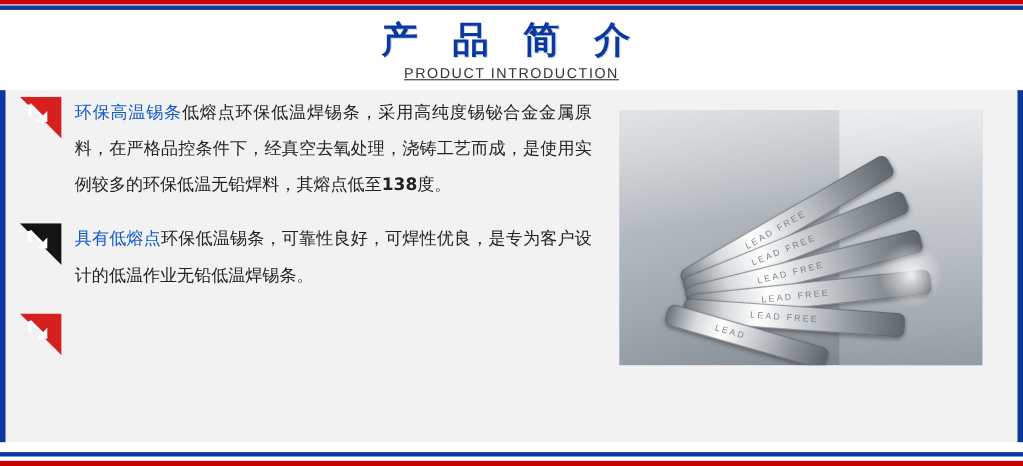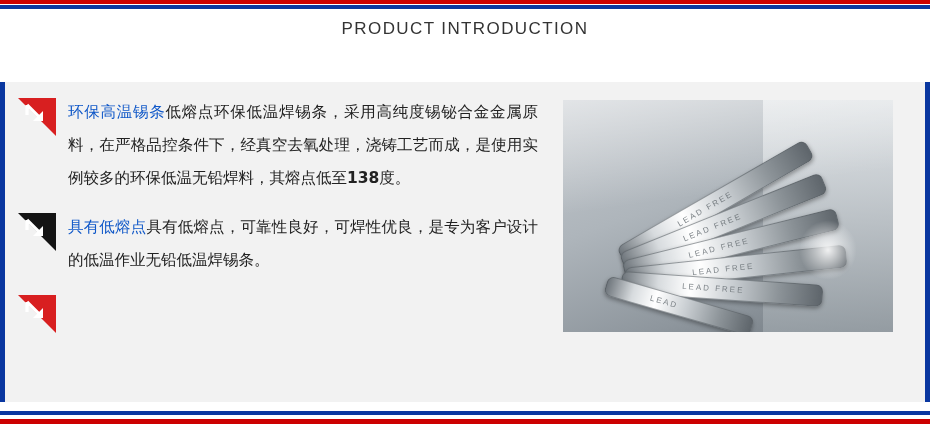--- a/index.html
+++ b/index.html
@@ -66,24 +66,25 @@
     font-family: "DejaVu Sans", "Liberation Sans", sans-serif;
     font-size: 33px;
     font-weight: bold;
     color: #0a37a0;
     letter-spacing: 10px;
     line-height: 40px;
     text-shadow: 1px 1px 0 #c9d4ea;
   }
   .title-en {
     font-family: "Liberation Sans", sans-serif;
-    font-size: 17px;
+    font-size: 13px;
     color: #333333;
     letter-spacing: 1.4px;
     margin-top: 3px;
+    text-decoration: underline;
   }
   
   .content {
     position: absolute;
     top: 82px;
     left: 0;
     width: 930px;
     height: 320px;
     background: #f2f2f2;
   }
@@ -98,21 +99,21 @@
   .blue-edge-right {
     position: absolute;
     top: 0;
     right: 0;
     width: 5px;
     height: 320px;
     background: #0a37a0;
   }
   .text-col {
     position: absolute;
-    top: 14px;
+    top: 4px;
     left: 18px;
     width: 520px;
   }
   .para {
     position: relative;
     margin-bottom: 16px;
     padding-left: 50px;
     min-height: 40px;
   }
   .marker {
@@ -202,20 +203,21 @@
 </style>
 </head>
 <body>
 
 <div class="page">
 
   <div class="top-red-bar"></div>
   <div class="top-blue-bar"></div>
 
   <div class="header">
+    <div class="title-cn">产 品 简 介</div>
     <div class="title-en">PRODUCT INTRODUCTION</div>
   </div>
 
   <div class="content">
     <div class="blue-edge-left"></div>
     <div class="blue-edge-right"></div>
 
     <div class="text-col">
 
       <div class="para">
@@ -230,21 +232,21 @@
       </div>
 
       <div class="para">
         <span class="marker">
           <svg width="38" height="38" viewBox="0 0 38 38">
             <polygon points="0,0 38,0 38,38" fill="#141414"></polygon>
             <path d="M9 7 L9 17 M9 7 L23 21" stroke="#ffffff" stroke-width="3.2" fill="none"></path>
             <polygon points="25,23 15,23 25,13" fill="#ffffff"></polygon>
           </svg>
         </span>
-        <div class="para-text"><span class="hl">具有低熔点</span><span>具有低熔点，可靠性良好，可焊性优良，是专为客户设计的低温作业无铅低温焊锡条。</span></div>
+        <div class="para-text"><span class="hl">具有低熔点</span><span>环保低温锡条，可靠性良好，可焊性优良，是专为客户设计的低温作业无铅低温焊锡条。</span></div>
       </div>
 
       <div class="para">
         <span class="marker">
           <svg width="38" height="38" viewBox="0 0 38 38">
             <polygon points="0,0 38,0 38,38" fill="#d81f20"></polygon>
             <path d="M9 7 L9 17 M9 7 L23 21" stroke="#ffffff" stroke-width="3.2" fill="none"></path>
             <polygon points="25,23 15,23 25,13" fill="#ffffff"></polygon>
           </svg>
         </span>

